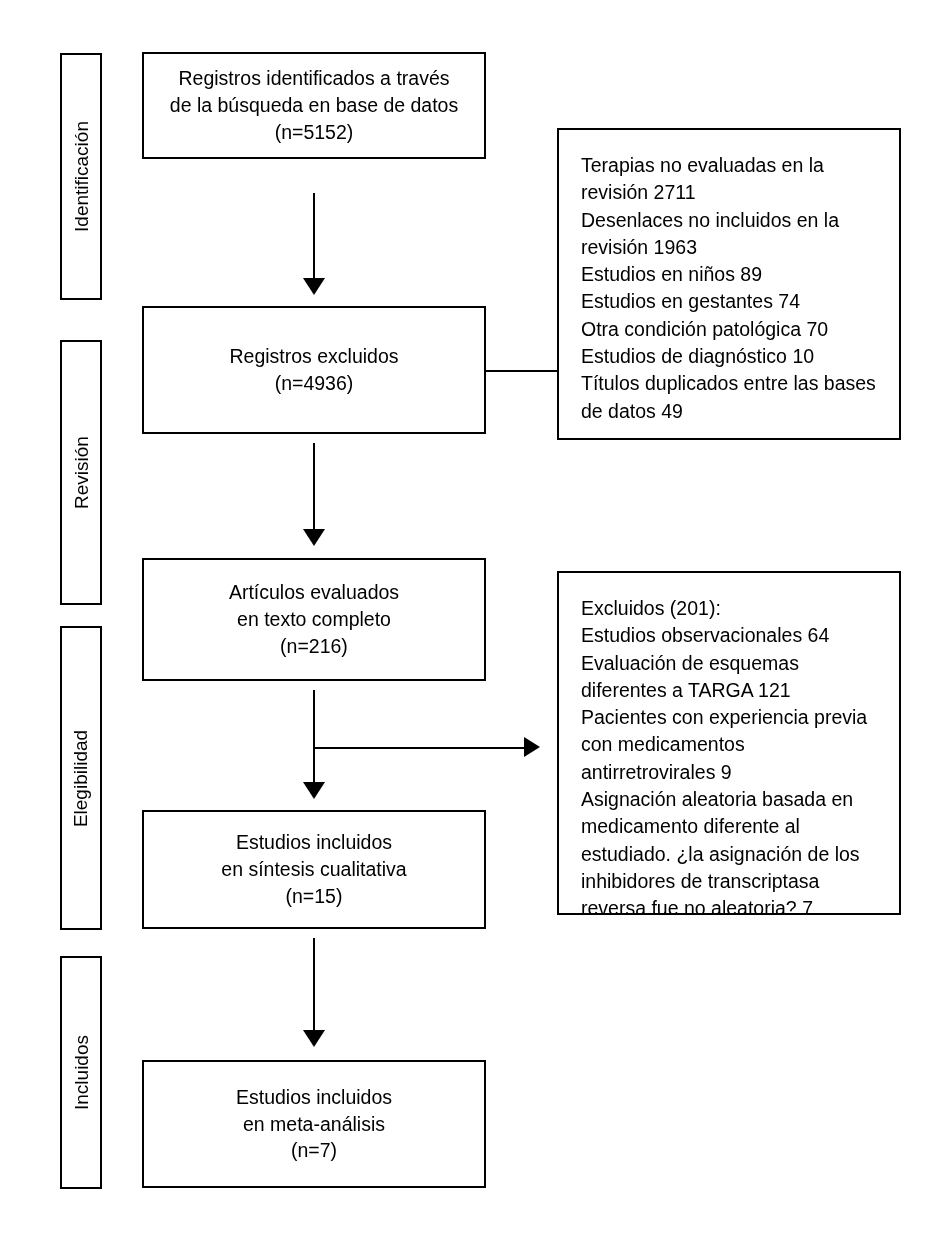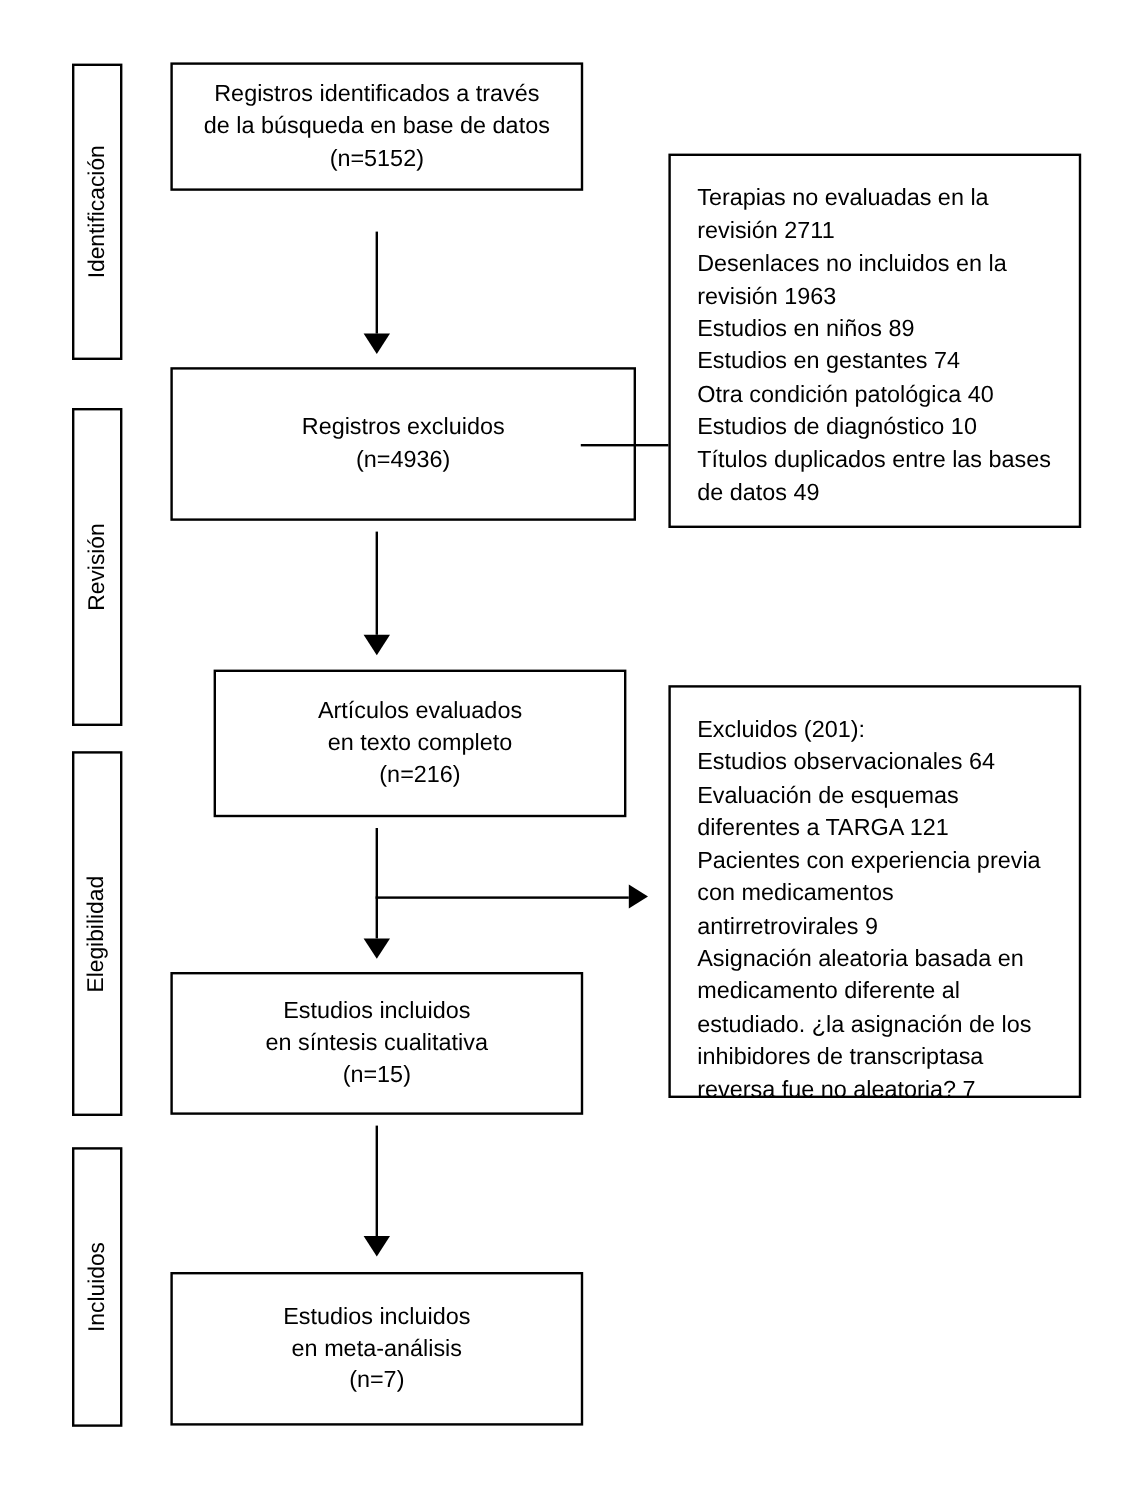--- a/index.html
+++ b/index.html
@@ -120,44 +120,44 @@
 
   <div class="box" style="left:142px; top:52px; width:344px; height:107px;">
     <div class="box-text">Registros identificados a través
 de la búsqueda en base de datos
 (n=5152)</div>
   </div>
 
   <div class="vline" style="left:313px; top:193px; height:85px;"></div>
   <div class="arrow-down" style="left:303px; top:278px;"></div>
 
-  <div class="box" style="left:142px; top:306px; width:388px; height:128px;">
+  <div class="box" style="left:142px; top:306px; width:344px; height:128px;">
     <div class="box-text">Registros excluidos
 (n=4936)</div>
   </div>
 
   <div class="hline" style="left:484px; top:370px; width:75px;"></div>
 
   <div class="panel" style="left:557px; top:128px; width:344px; height:312px;">
     <div class="panel-text">Terapias no evaluadas en la
 revisión 2711
 Desenlaces no incluidos en la
 revisión 1963
 Estudios en niños 89
 Estudios en gestantes 74
-Otra condición patológica 40
+Otra condición patológica 70
 Estudios de diagnóstico 10
 Títulos duplicados entre las bases
 de datos 49</div>
   </div>
 
   <div class="vline" style="left:313px; top:443px; height:86px;"></div>
   <div class="arrow-down" style="left:303px; top:529px;"></div>
 
-  <div class="box" style="left:142px; top:558px; width:344px; height:123px;margin-left:36px;">
+  <div class="box" style="left:142px; top:558px; width:344px; height:123px;">
     <div class="box-text">Artículos evaluados
 en texto completo
 (n=216)</div>
   </div>
 
   <div class="vline" style="left:313px; top:690px; height:92px;"></div>
   <div class="arrow-down" style="left:303px; top:782px;"></div>
 
   <div class="hline" style="left:313px; top:747px; width:211px;"></div>
   <div class="arrow-right" style="left:524px; top:737px;"></div>

